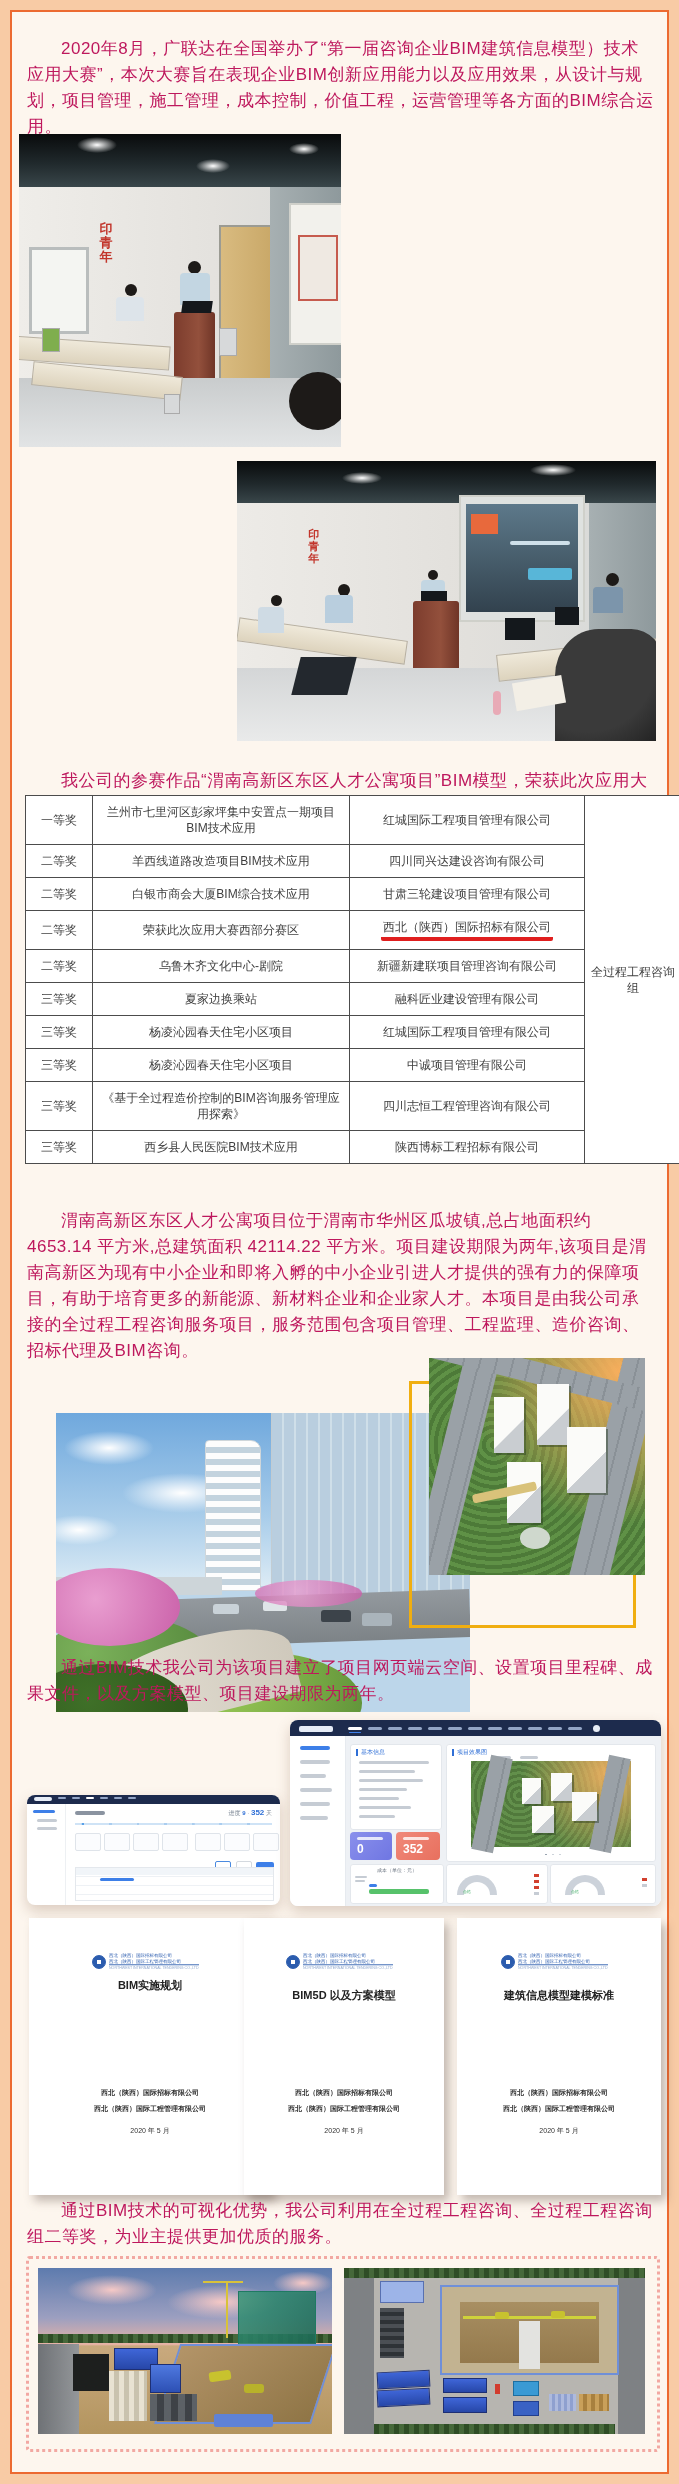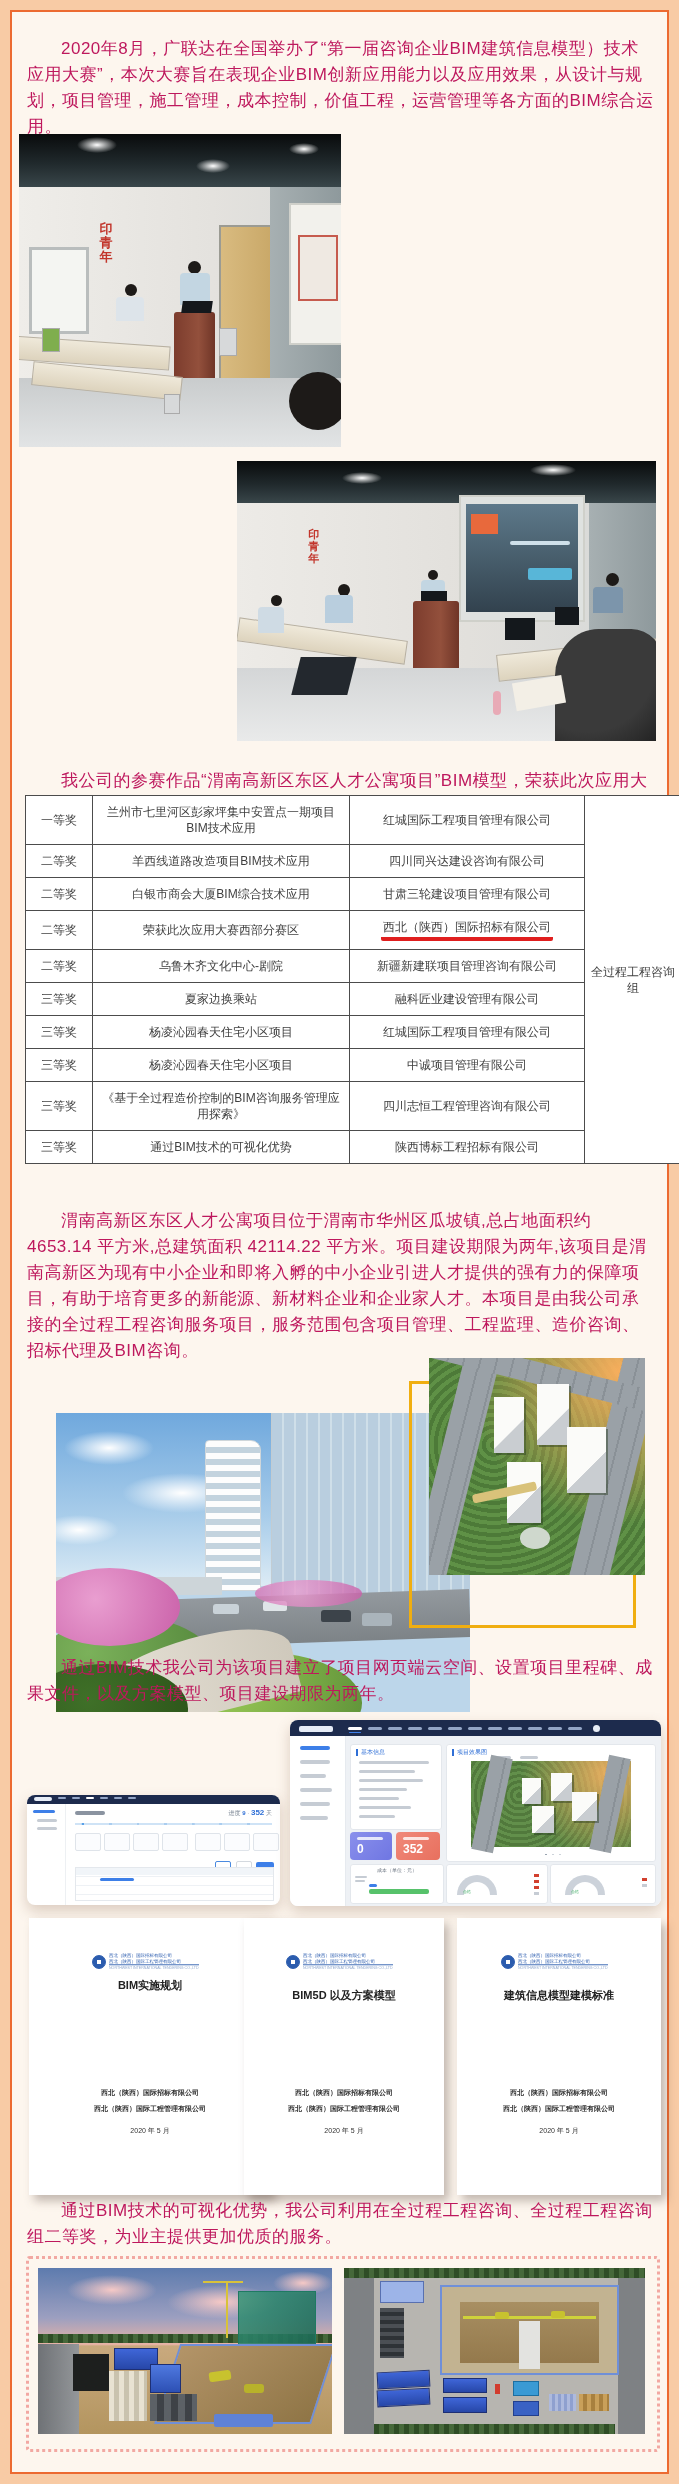--- a/index.html
+++ b/index.html
@@ -235,21 +235,21 @@
         <td class="c-project">杨凌沁园春天住宅小区项目</td>
         <td class="c-company">中诚项目管理有限公司</td>
       </tr>
       <tr>
         <td class="c-award">三等奖</td>
         <td class="c-project">《基于全过程造价控制的BIM咨询服务管理应用探索》</td>
         <td class="c-company">四川志恒工程管理咨询有限公司</td>
       </tr>
       <tr>
         <td class="c-award">三等奖</td>
-        <td class="c-project">通过BIM技术的可视化优势</td>
+        <td class="c-project">西乡县人民医院BIM技术应用</td>
         <td class="c-company">陕西博标工程招标有限公司</td>
       </tr>
     </tbody>
 </table>
 
 <div class="para" style="top:1208px;">渭南高新区东区人才公寓项目位于渭南市华州区瓜坡镇,总占地面积约 4653.14 平方米,总建筑面积 42114.22 平方米。项目建设期限为两年,该项目是渭南高新区为现有中小企业和即将入孵的中小企业引进人才提供的强有力的保障项目，有助于培育更多的新能源、新材料企业和企业家人才。本项目是由我公司承接的全过程工程咨询服务项目，服务范围包含项目管理、工程监理、造价咨询、招标代理及BIM咨询。</div>
 
 <div id="render-street" class="scene">
   <div class="abs sky"></div>
   <div class="abs cloud" style="left:2%;top:6%;width:90px;height:34px;"></div>

